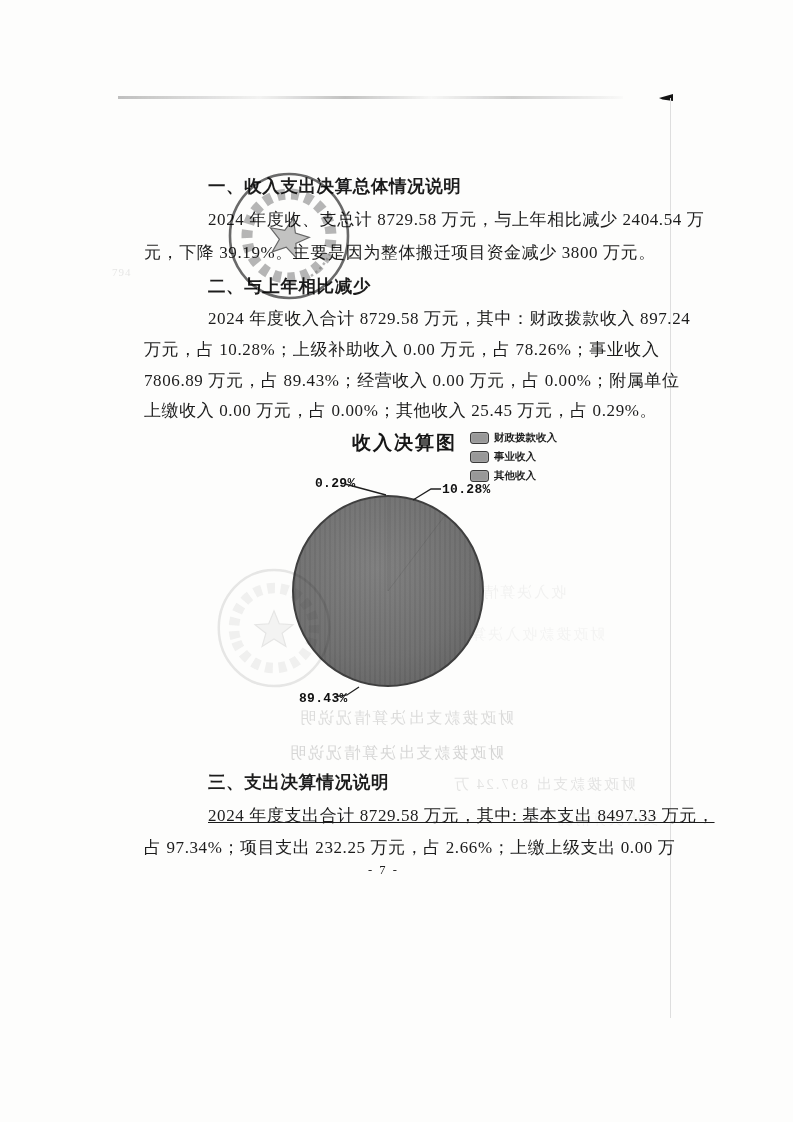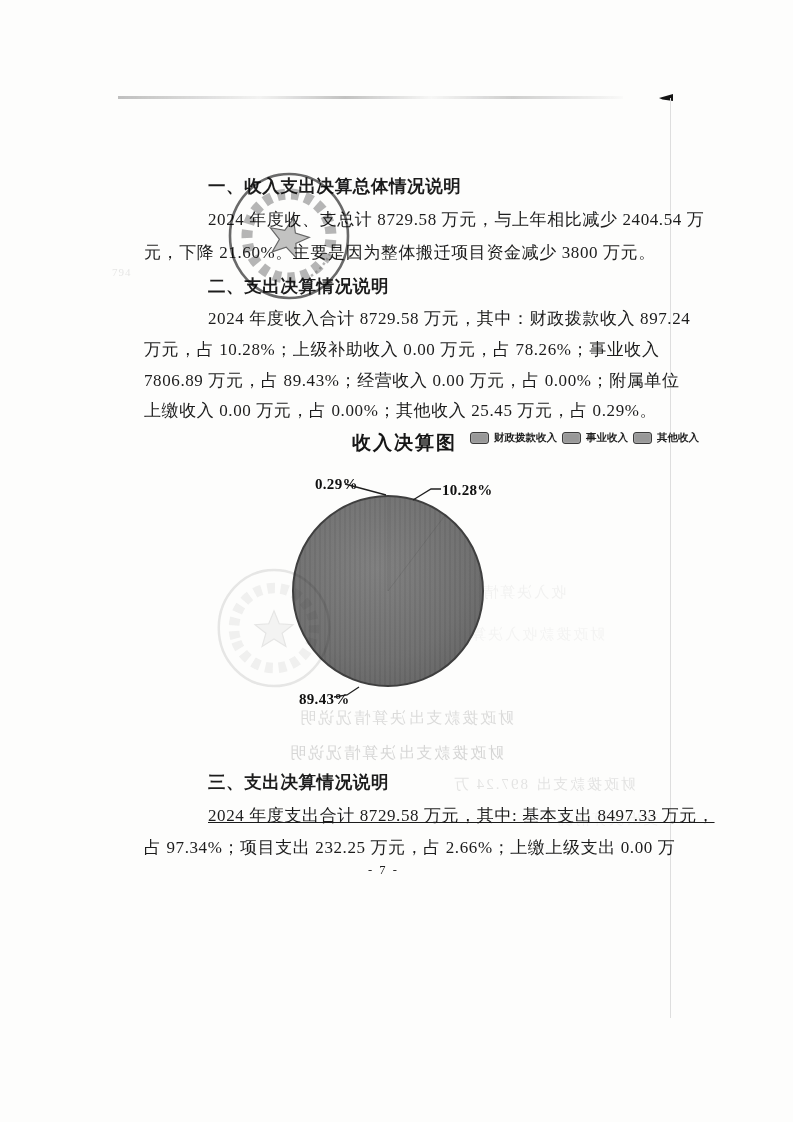--- a/index.html
+++ b/index.html
@@ -32,43 +32,43 @@
     letter-spacing:.6px;white-space:nowrap;color:var(--text,#1c1c1c);
   }
   .heading{font-weight:bold;font-size:17.5px;}
   .pageno{font-size:12.5px;letter-spacing:2px;}
   
   .chart-title{
     position:absolute;left:352px;top:430px;
     font-family:"Liberation Sans","DejaVu Sans",sans-serif;
     font-weight:bold;font-size:19px;letter-spacing:2px;color:#161616;
   }
-  .legend{position:absolute;left:470px;top:431px;display:flex;gap:5px;}
+  .legend{position:absolute;left:470px;top:431px;display:flex;flex-direction:column;gap:5px;}
   .legend-item{display:flex;align-items:center;gap:5px;}
   .legend-swatch{
     width:17px;height:10px;border-radius:3px;
     background:var(--legend-swatch,#989898);
     border:1.5px solid #3a3a3a;
     box-shadow:inset 0 0 2px rgba(255,255,255,.4);
   }
   .legend-label{
     font-family:"Liberation Sans","DejaVu Sans",sans-serif;
     font-weight:bold;font-size:10.5px;color:#1f1f1f;
   }
   .pie{
     position:absolute;left:292px;top:495px;width:192px;height:192px;border-radius:50%;
     background:
       repeating-linear-gradient(90deg,rgba(0,0,0,.035) 0 2px,rgba(255,255,255,.02) 2px 5px),
       radial-gradient(circle at 44% 38%,#7e7e7e,var(--pie-fill,#6f6f6f) 58%,#5d5d5d 96%);
     border:2px solid var(--pie-rim,#3f3f3f);
     box-sizing:border-box;
   }
   .pct-label{
-    position:absolute;font-family:Liberation Serif, serif;
-    font-weight:bold;font-size:15px;color:#101010;letter-spacing:.3px;
+    position:absolute;font-family:Liberation Mono, monospace;
+    font-weight:bold;font-size:13px;color:#101010;letter-spacing:.3px;
   }
   svg.overlay{position:absolute;left:0;top:0;pointer-events:none;}
   
   .stamp{position:absolute;mix-blend-mode:multiply;}
   .stamp-main{left:226px;top:171px;opacity:.82;}
   .stamp-ghost{left:214px;top:564px;opacity:.13;transform:scaleX(-1);}
   
   .bleed{
     position:absolute;color:#7d7d7d;white-space:nowrap;
     font-size:15px;letter-spacing:2px;filter:blur(.6px);
@@ -85,23 +85,23 @@
 <div class="bleed mirrored" style="left:430px;top:583px;opacity:.09;">收入决算情况说明</div>
 <div class="bleed mirrored" style="left:435px;top:625px;opacity:.07;">财政拨款收入决算情况</div>
 <div class="bleed mirrored" style="left:298px;top:708px;opacity:.26;font-size:16px;">财政拨款支出决算情况说明</div>
 <div class="bleed mirrored" style="left:288px;top:743px;opacity:.30;font-size:16px;">财政拨款支出决算情况说明</div>
 <div class="bleed mirrored" style="left:452px;top:775px;opacity:.20;">财政拨款支出 897.24 万</div>
 <div class="bleed mirrored" style="left:556px;top:810px;opacity:.08;">支出决算情况</div>
 <div class="bleed" style="left:112px;top:266px;opacity:.18;font-size:11px;letter-spacing:1px;">794</div>
 
 <div class="tline heading" style="left:208px;top:176px;">一、收入支出决算总体情况说明</div>
 <div class="tline" style="left:208px;top:209px;">2024 年度收、支总计 8729.58 万元，与上年相比减少 2404.54 万</div>
-<div class="tline" style="left:144px;top:242px;">元，下降 21.60%。主要是因为整体搬迁项目资金减少 3800 万元。</div>
+<div class="tline" style="left:144px;top:242px;">元，下降 39.19%。主要是因为整体搬迁项目资金减少 3800 万元。</div>
 
-<div class="tline heading" style="left:208px;top:276px;">二、支出决算情况说明</div>
+<div class="tline heading" style="left:208px;top:276px;">二、与上年相比减少</div>
 <div class="tline" style="left:208px;top:308px;">2024 年度收入合计 8729.58 万元，其中：财政拨款收入 897.24</div>
 <div class="tline" style="left:144px;top:339px;">万元，占 10.28%；上级补助收入 0.00 万元，占 78.26%；事业收入</div>
 <div class="tline" style="left:144px;top:370px;">7806.89 万元，占 89.43%；经营收入 0.00 万元，占 0.00%；附属单位</div>
 <div class="tline" style="left:144px;top:400px;text-align:right;">上缴收入 0.00 万元，占 0.00%；其他收入 25.45 万元，占 0.29%。</div>
 
 <div class="chart-title">收入决算图</div>
 
 <div class="legend">
   <div class="legend-item">
     <span class="legend-swatch"></span>

